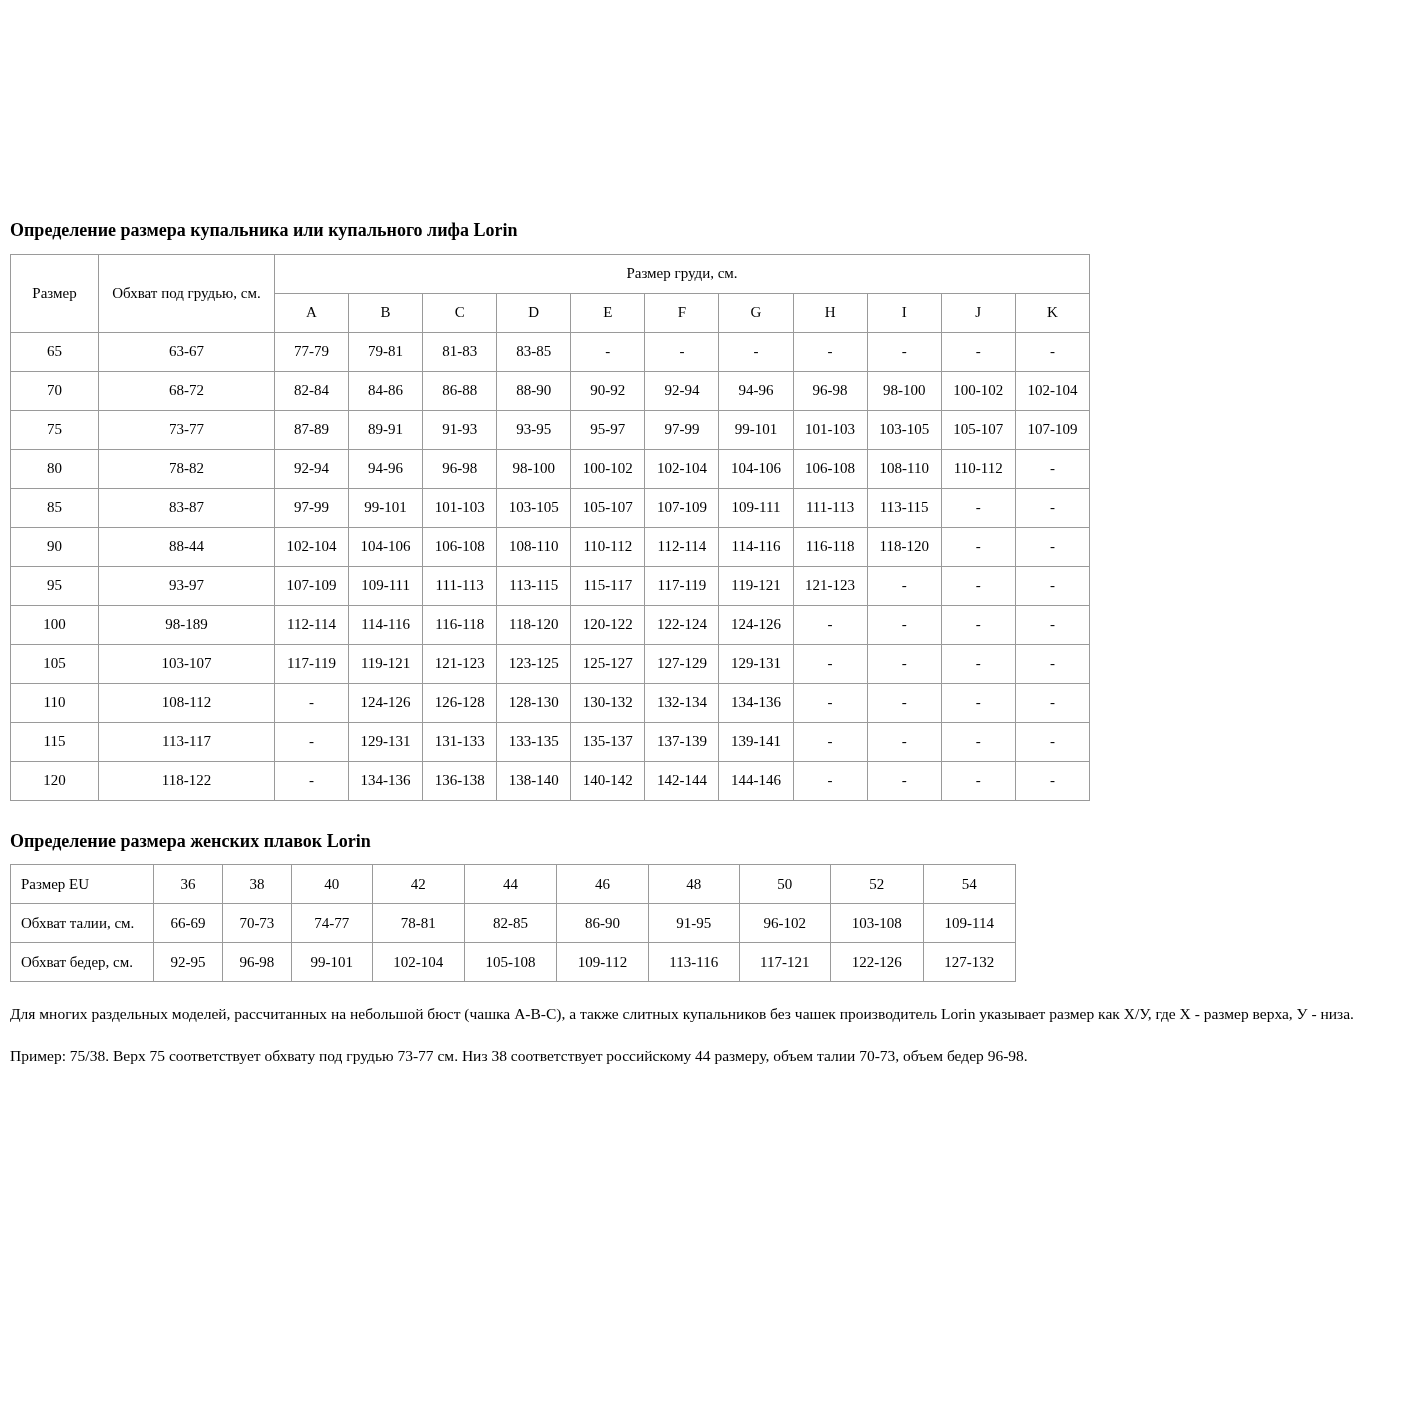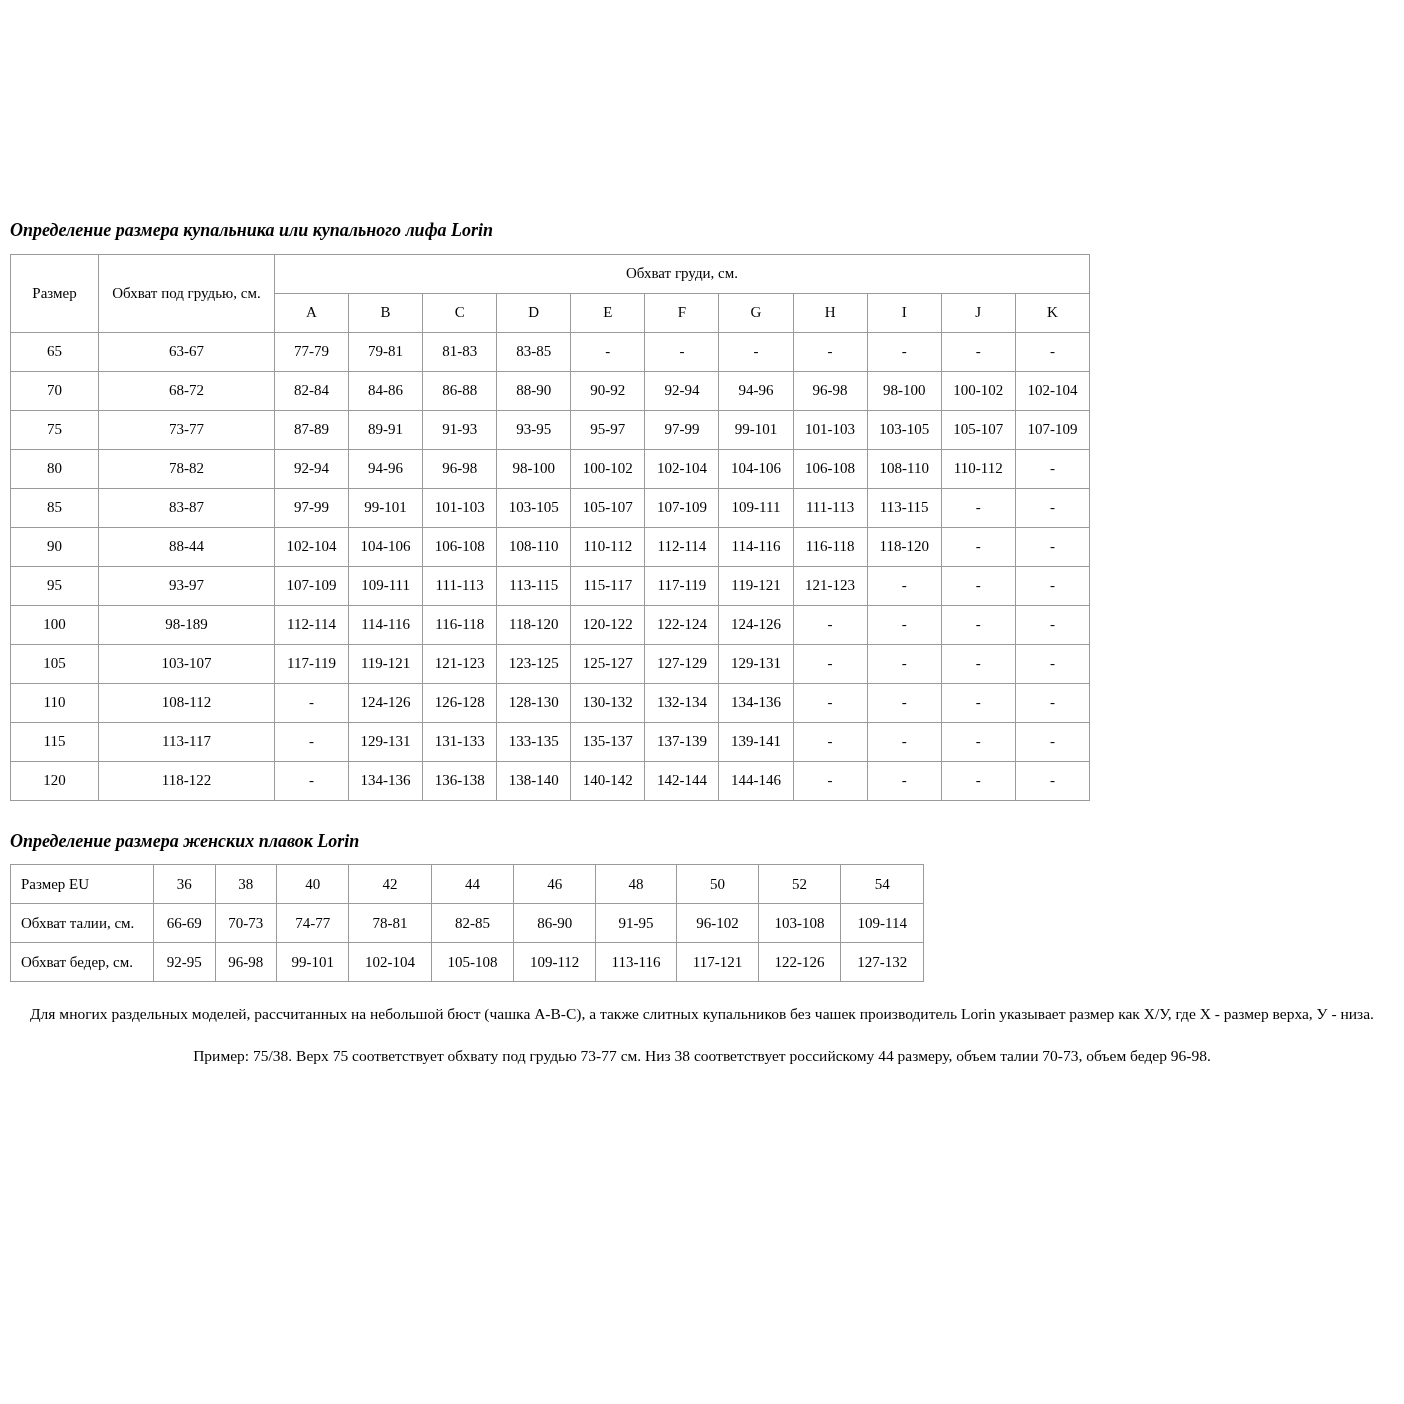--- a/index.html
+++ b/index.html
@@ -17,21 +17,20 @@
   }
   .page {
     padding: 220px 10px 0 10px;
     box-sizing: border-box;
   }
   .section-title {
     font-size: 18px;
     font-weight: bold;
     margin: 0 0 12px 0;
     line-height: 1.2;
-    font-style: italic;
   }
   table {
     border-collapse: collapse;
     table-layout: fixed;
   }
   .cell {
     border: 1px solid #9a9a9a;
     font-size: 15px;
     font-weight: normal;
     text-align: center;
@@ -39,53 +38,52 @@
     height: 39px;
     padding: 0 4px;
     box-sizing: border-box;
     white-space: nowrap;
   }
   #bra-table {
     width: 1080px;
     margin-bottom: 30px;
   }
   #briefs-table {
-    width: 914px;
+    width: 1006px;
     table-layout: auto;
     margin-bottom: 0;
     border-radius: 20px;
   }
   #briefs-table .label-cell {
     text-align: left;
     padding-left: 10px;
     width: 143px;
   }
   .notes {
     margin-top: 22px;
-    text-align: center;
   }
   .note {
     font-size: 15.5px;
     margin: 0 0 22px 0;
     line-height: 1.25;
   }
 </style>
 </head>
 <body>
 
 <div class="page">
 
   <h2 class="section-title">Определение размера купальника или купального лифа Lorin</h2>
 
   <table id="bra-table">
     <thead>
       <tr>
         <th class="cell" rowspan="2" style="width:88px">Размер</th>
         <th class="cell" rowspan="2" style="width:176px">Обхват под грудью, см.</th>
-        <th class="cell" colspan="11">Обхват груди, см.</th>
+        <th class="cell" colspan="11">Размер груди, см.</th>
       </tr>
       <tr>
           <th class="cell">A</th>
           <th class="cell">B</th>
           <th class="cell">C</th>
           <th class="cell">D</th>
           <th class="cell">E</th>
           <th class="cell">F</th>
           <th class="cell">G</th>
           <th class="cell">H</th>

